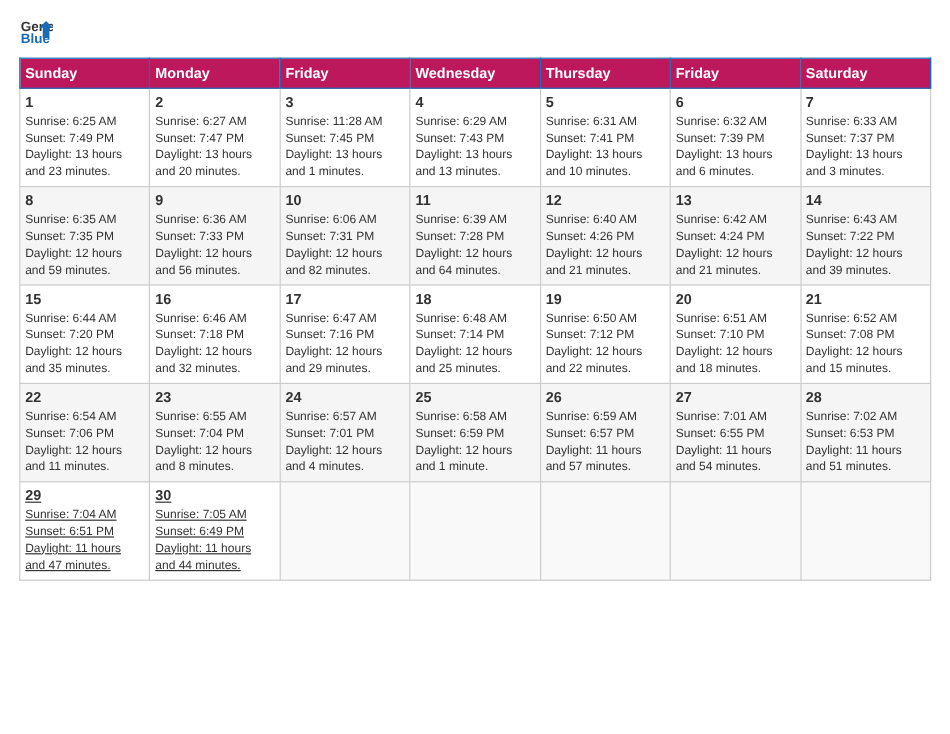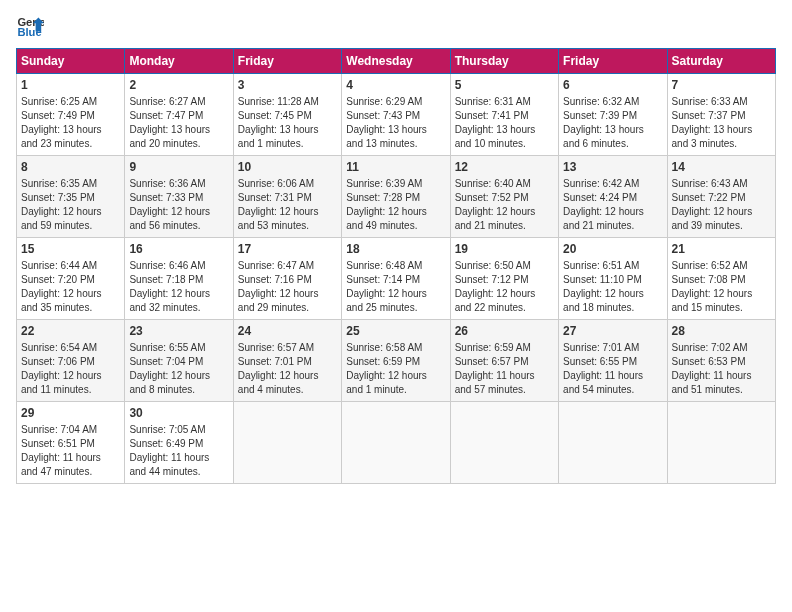--- a/index.html
+++ b/index.html
@@ -75,20 +75,21 @@
       font-size: 12px;
       font-weight: bold;
       display: block;
       margin-bottom: 1px;
     }
     .empty-cell {
       background: #f9f9f9 !important;
     }
     .last-row td {
       height: 70px;
+      text-decoration: underline;
     }
   </style>
 </head>
 <body>
 
 <div class="page">
   <div class="header">
     <div class="logo">
       <svg class="logo-icon" viewBox="0 0 40 40">
         <text x="2" y="20" font-size="16" font-weight="bold" fill="#333" font-family="Arial">General</text>
@@ -179,33 +180,33 @@
             <div>Sunrise: 6:36 AM</div>
             <div>Sunset: 7:33 PM</div>
             <div>Daylight: 12 hours</div>
             <div>and 56 minutes.</div>
           </td>
           <td>
             <span class="day-num">10</span>
             <div>Sunrise: 6:06 AM</div>
             <div>Sunset: 7:31 PM</div>
             <div>Daylight: 12 hours</div>
-            <div>and 53 minutes.</div>
+            <div>and 82 minutes.</div>
           </td>
           <td>
             <span class="day-num">11</span>
             <div>Sunrise: 6:39 AM</div>
             <div>Sunset: 7:28 PM</div>
             <div>Daylight: 12 hours</div>
-            <div>and 49 minutes.</div>
+            <div>and 64 minutes.</div>
           </td>
           <td>
             <span class="day-num">12</span>
             <div>Sunrise: 6:40 AM</div>
-            <div>Sunset: 7:52 PM</div>
+            <div>Sunset: 4:26 PM</div>
             <div>Daylight: 12 hours</div>
             <div>and 21 minutes.</div>
           </td>
           <td>
             <span class="day-num">13</span>
             <div>Sunrise: 6:42 AM</div>
             <div>Sunset: 4:24 PM</div>
             <div>Daylight: 12 hours</div>
             <div>and 21 minutes.</div>
           </td>
@@ -249,21 +250,21 @@
           <td>
             <span class="day-num">19</span>
             <div>Sunrise: 6:50 AM</div>
             <div>Sunset: 7:12 PM</div>
             <div>Daylight: 12 hours</div>
             <div>and 22 minutes.</div>
           </td>
           <td>
             <span class="day-num">20</span>
             <div>Sunrise: 6:51 AM</div>
-            <div>Sunset: 11:10 PM</div>
+            <div>Sunset: 7:10 PM</div>
             <div>Daylight: 12 hours</div>
             <div>and 18 minutes.</div>
           </td>
           <td>
             <span class="day-num">21</span>
             <div>Sunrise: 6:52 AM</div>
             <div>Sunset: 7:08 PM</div>
             <div>Daylight: 12 hours</div>
             <div>and 15 minutes.</div>
           </td>

